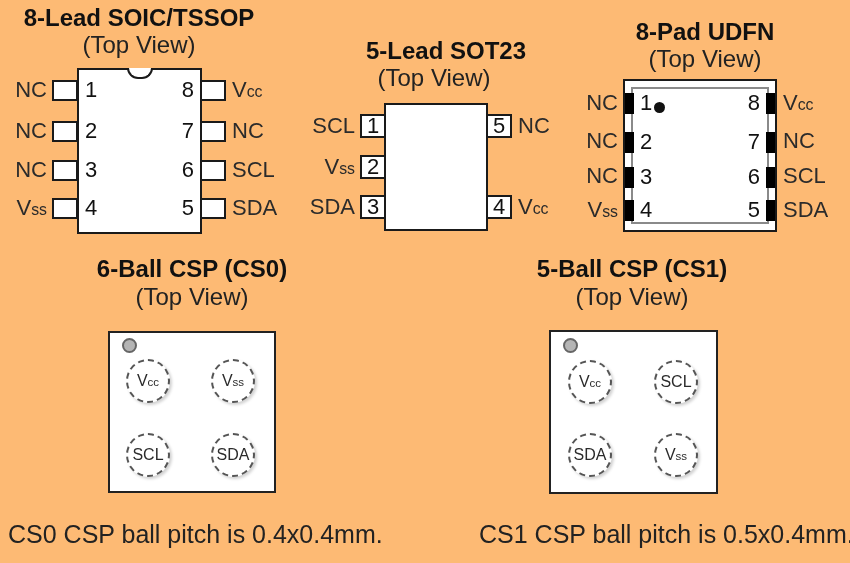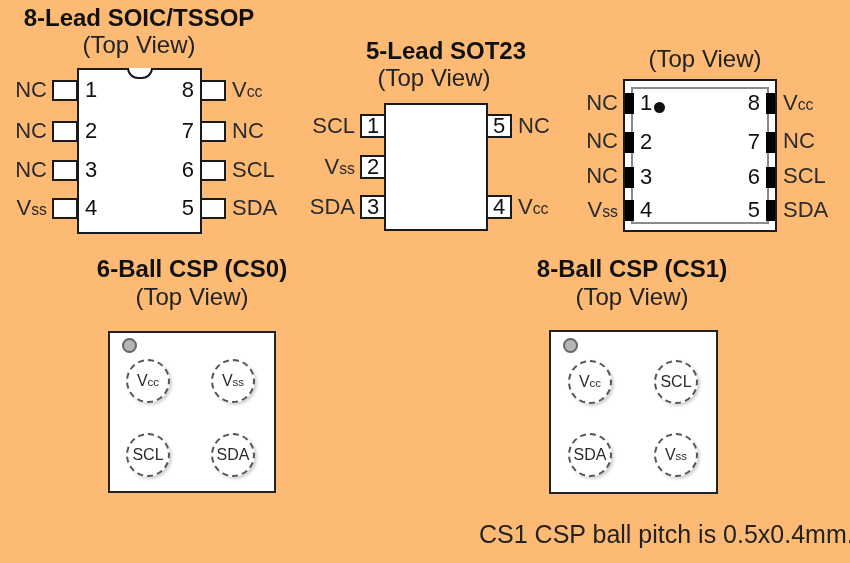--- a/index.html
+++ b/index.html
@@ -85,20 +85,21 @@
   <div class="numbox" style="left:360px;top:114px;width:26px;height:24px;">1</div>
   <div class="numbox" style="left:360px;top:155px;width:26px;height:24px;">2</div>
   <div class="numbox" style="left:360px;top:195px;width:26px;height:24px;">3</div>
 
   <div class="numbox" style="left:486px;top:114px;width:26px;height:24px;">5</div>
   <div class="numbox" style="left:486px;top:195px;width:26px;height:24px;">4</div>
 
   <div class="lbl" style="left:518px;top:113px;">NC</div>
   <div class="lbl" style="left:518px;top:194px;">V<span class="sc">cc</span></div>
 
+  <div class="abs title" style="left:595px;top:18px;width:220px;">8-Pad UDFN</div>
   <div class="abs sub" style="left:595px;top:45px;width:220px;">(Top View)</div>
 
   <div class="pkgbody" style="left:623px;top:79px;width:154px;height:153px;">
     <div class="innerframe"></div>
 
     <div class="pad" style="left:0;top:12px;"></div>
     <div class="pad" style="left:0;top:51px;"></div>
     <div class="pad" style="left:0;top:86px;"></div>
     <div class="pad" style="left:0;top:119px;"></div>
 
@@ -141,34 +142,35 @@
         <span>V<span class="sc">ss</span></span>
       </div>
     <div class="ball" style="left:16px;top:100px;">
         <span>SCL</span>
       </div>
     <div class="ball" style="left:101px;top:100px;">
         <span>SDA</span>
       </div>
   </div>
 
-  <div class="abs title" style="left:527px;top:255px;width:210px;">8-Ball CSP (CS1)</div>
+  <div class="abs title" style="left:527px;top:255px;width:210px;">5-Ball CSP (CS1)</div>
   <div class="abs sub" style="left:527px;top:283px;width:210px;">(Top View)</div>
 
   <div class="cspbody" style="left:549px;top:330px;width:169px;height:164px;">
     <div class="dot-gray" style="left:12px;top:6px;"></div>
     <div class="ball" style="left:17px;top:28px;">
         <span>V<span class="sc">cc</span></span>
       </div>
     <div class="ball" style="left:103px;top:28px;">
         <span>SCL</span>
       </div>
     <div class="ball" style="left:17px;top:101px;">
         <span>SDA</span>
       </div>
     <div class="ball" style="left:103px;top:101px;">
         <span>V<span class="sc">ss</span></span>
       </div>
   </div>
 
+  <div class="caption" style="left:8px;top:519px;">CS0 CSP ball pitch is 0.4x0.4mm.</div>
   <div class="caption" style="left:479px;top:519px;">CS1 CSP ball pitch is 0.5x0.4mm.</div>
 
 </div>
 
 </body></html>

